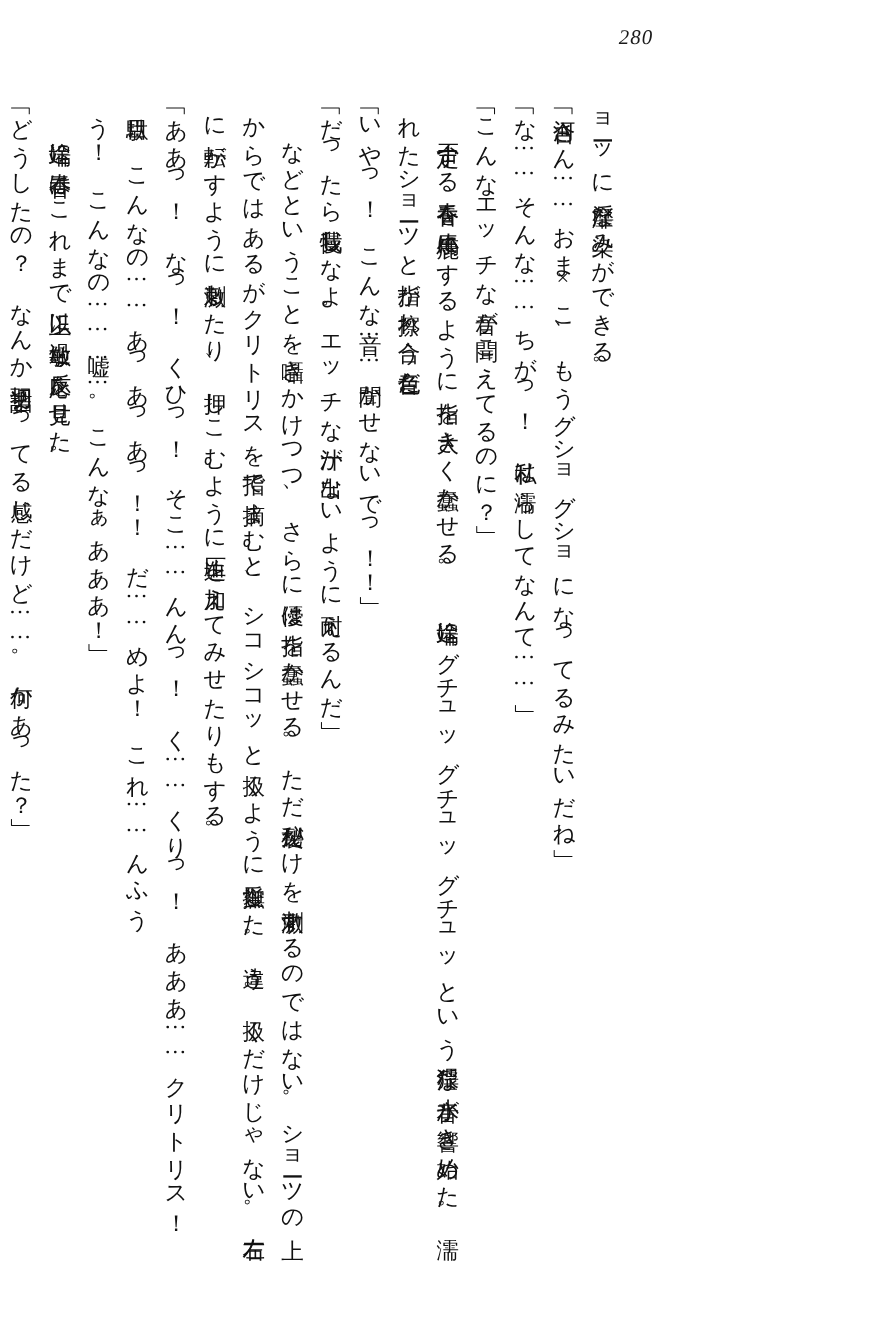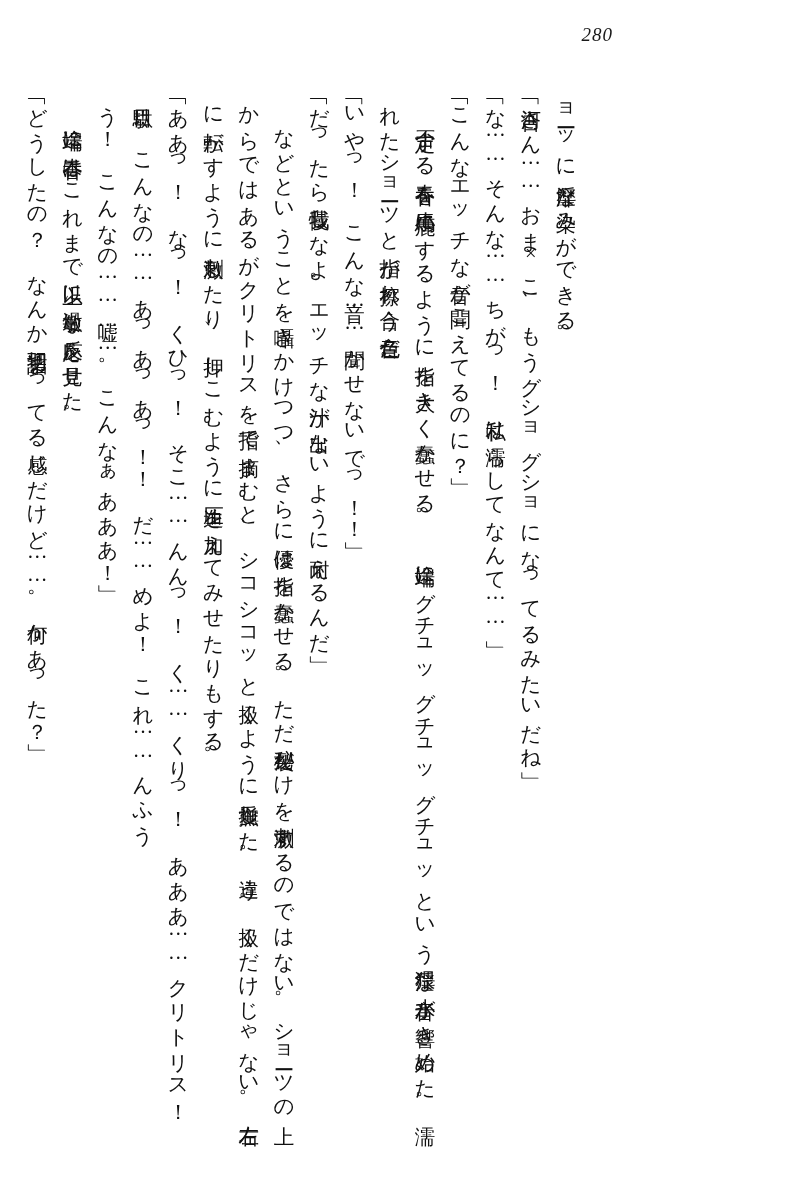--- a/index.html
+++ b/index.html
@@ -15,21 +15,20 @@
     overflow: hidden;
     position: relative;
   }
   .page {
     position: absolute;
     left: 0;
     top: 0;
     width: 682px;
     height: 1200px;
     background: #ffffff;
-    margin-left: 19px;
   }
   .page-number {
     position: absolute;
     right: 88px;
     top: 24px;
     font-family: "Liberation Serif", "DejaVu Serif", serif;
     font-style: italic;
     font-size: 19px;
     letter-spacing: 1px;
     color: #1a1a1a;

